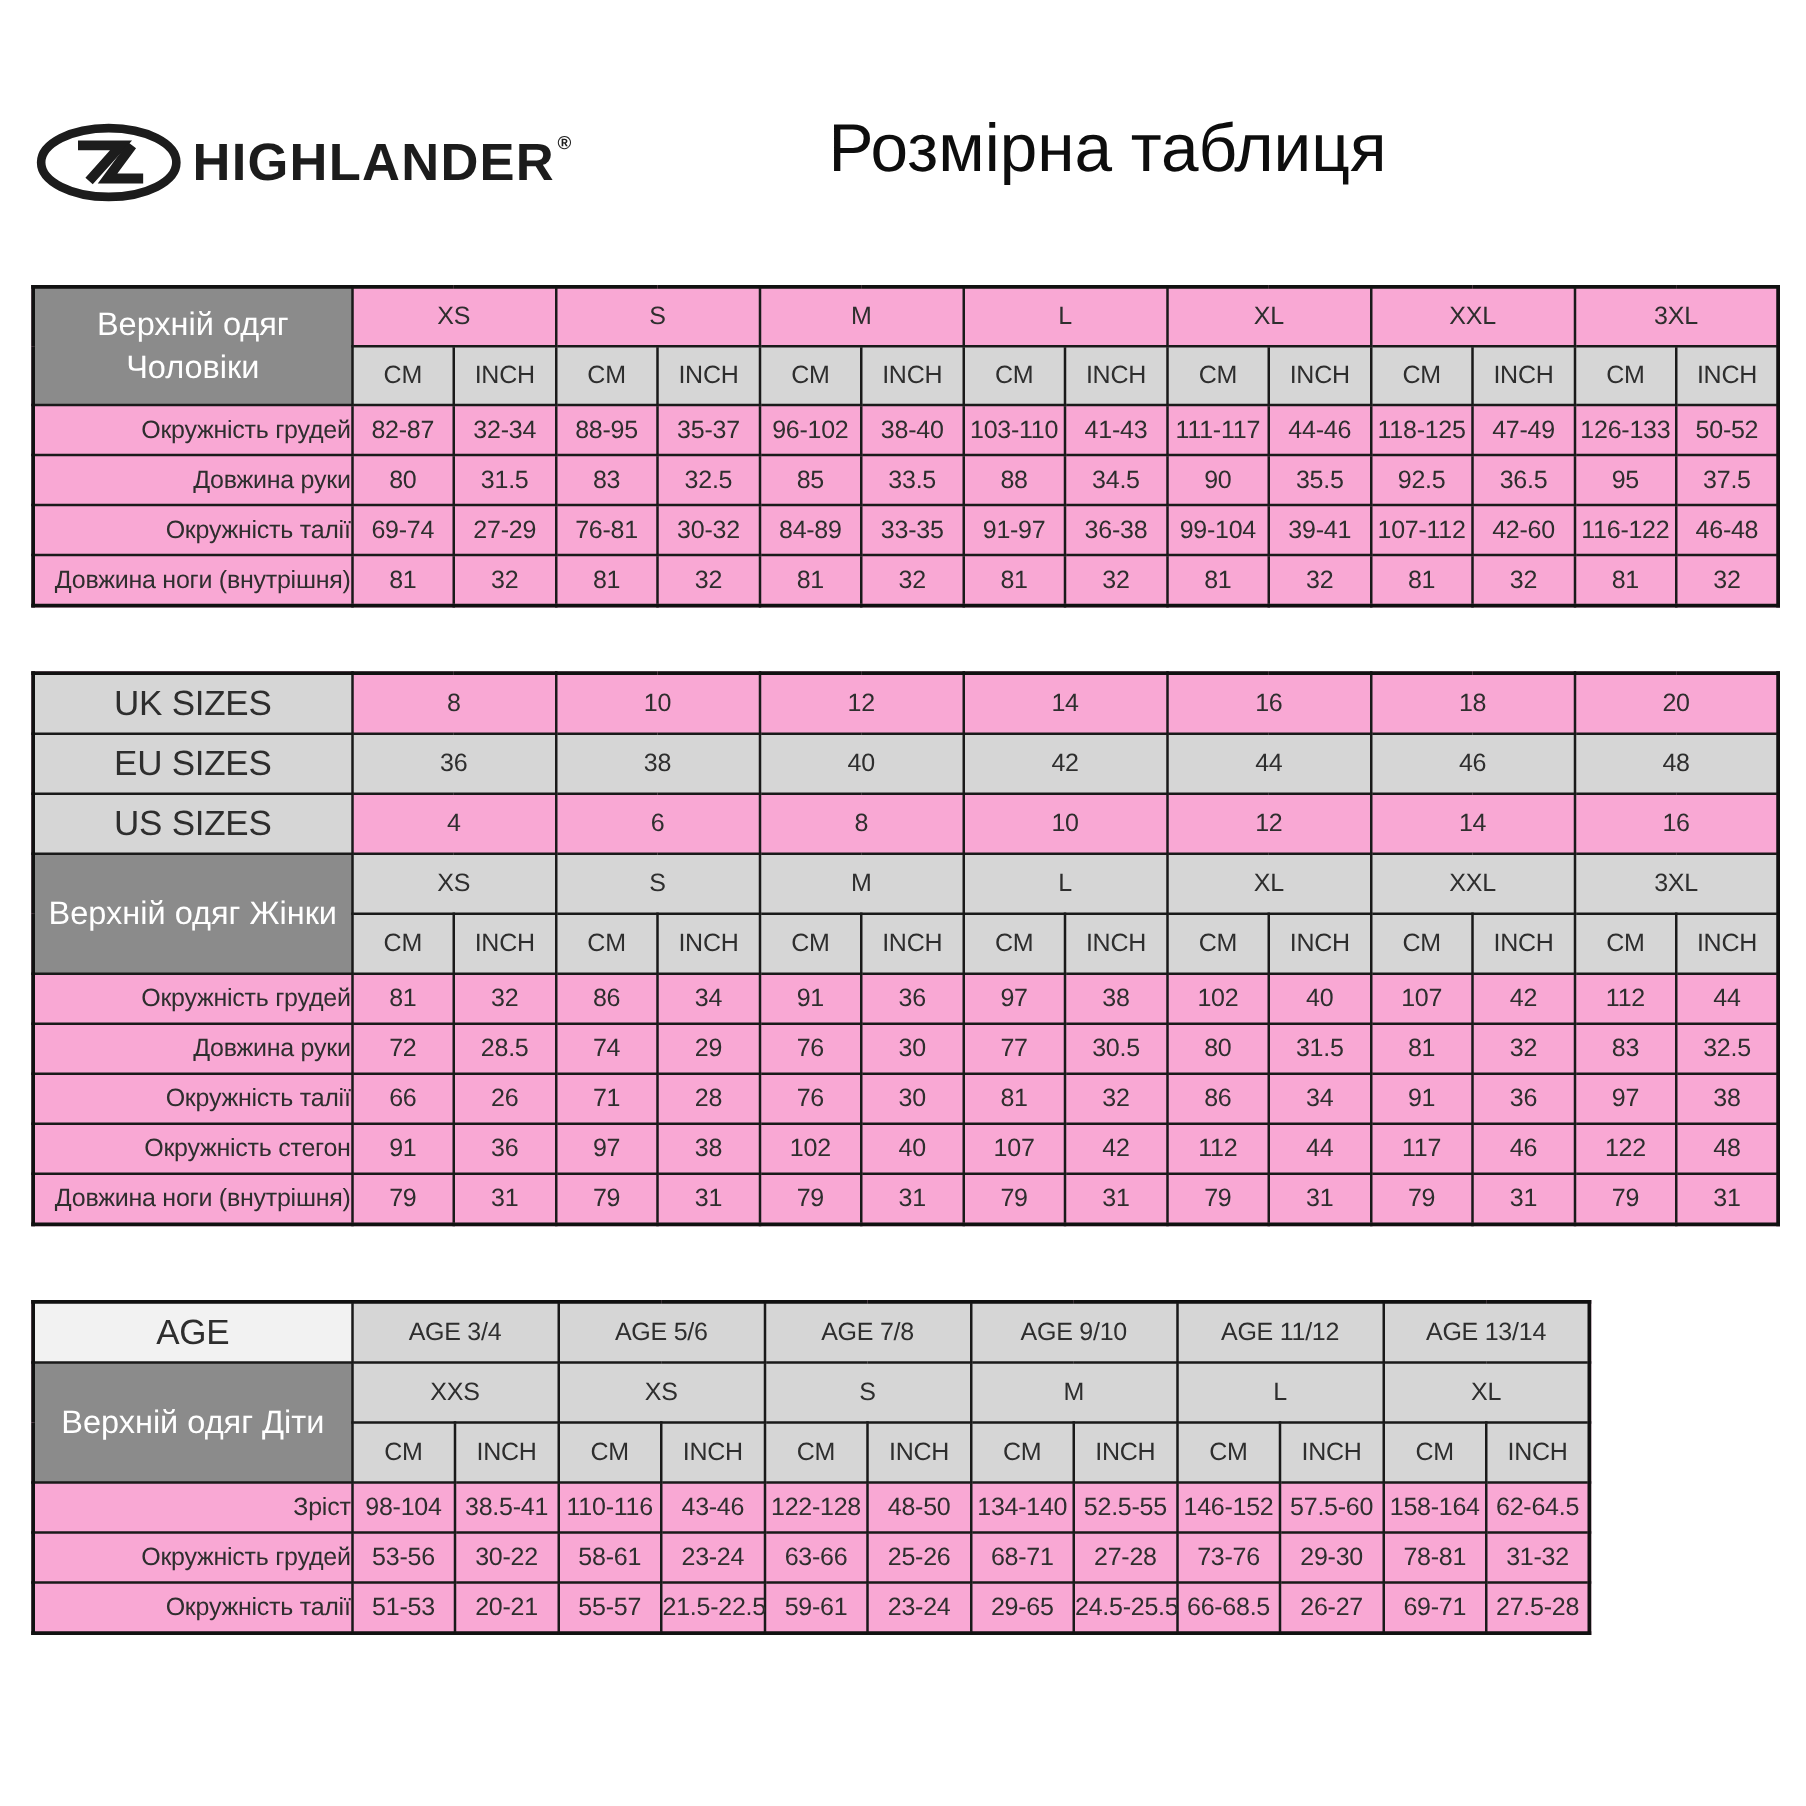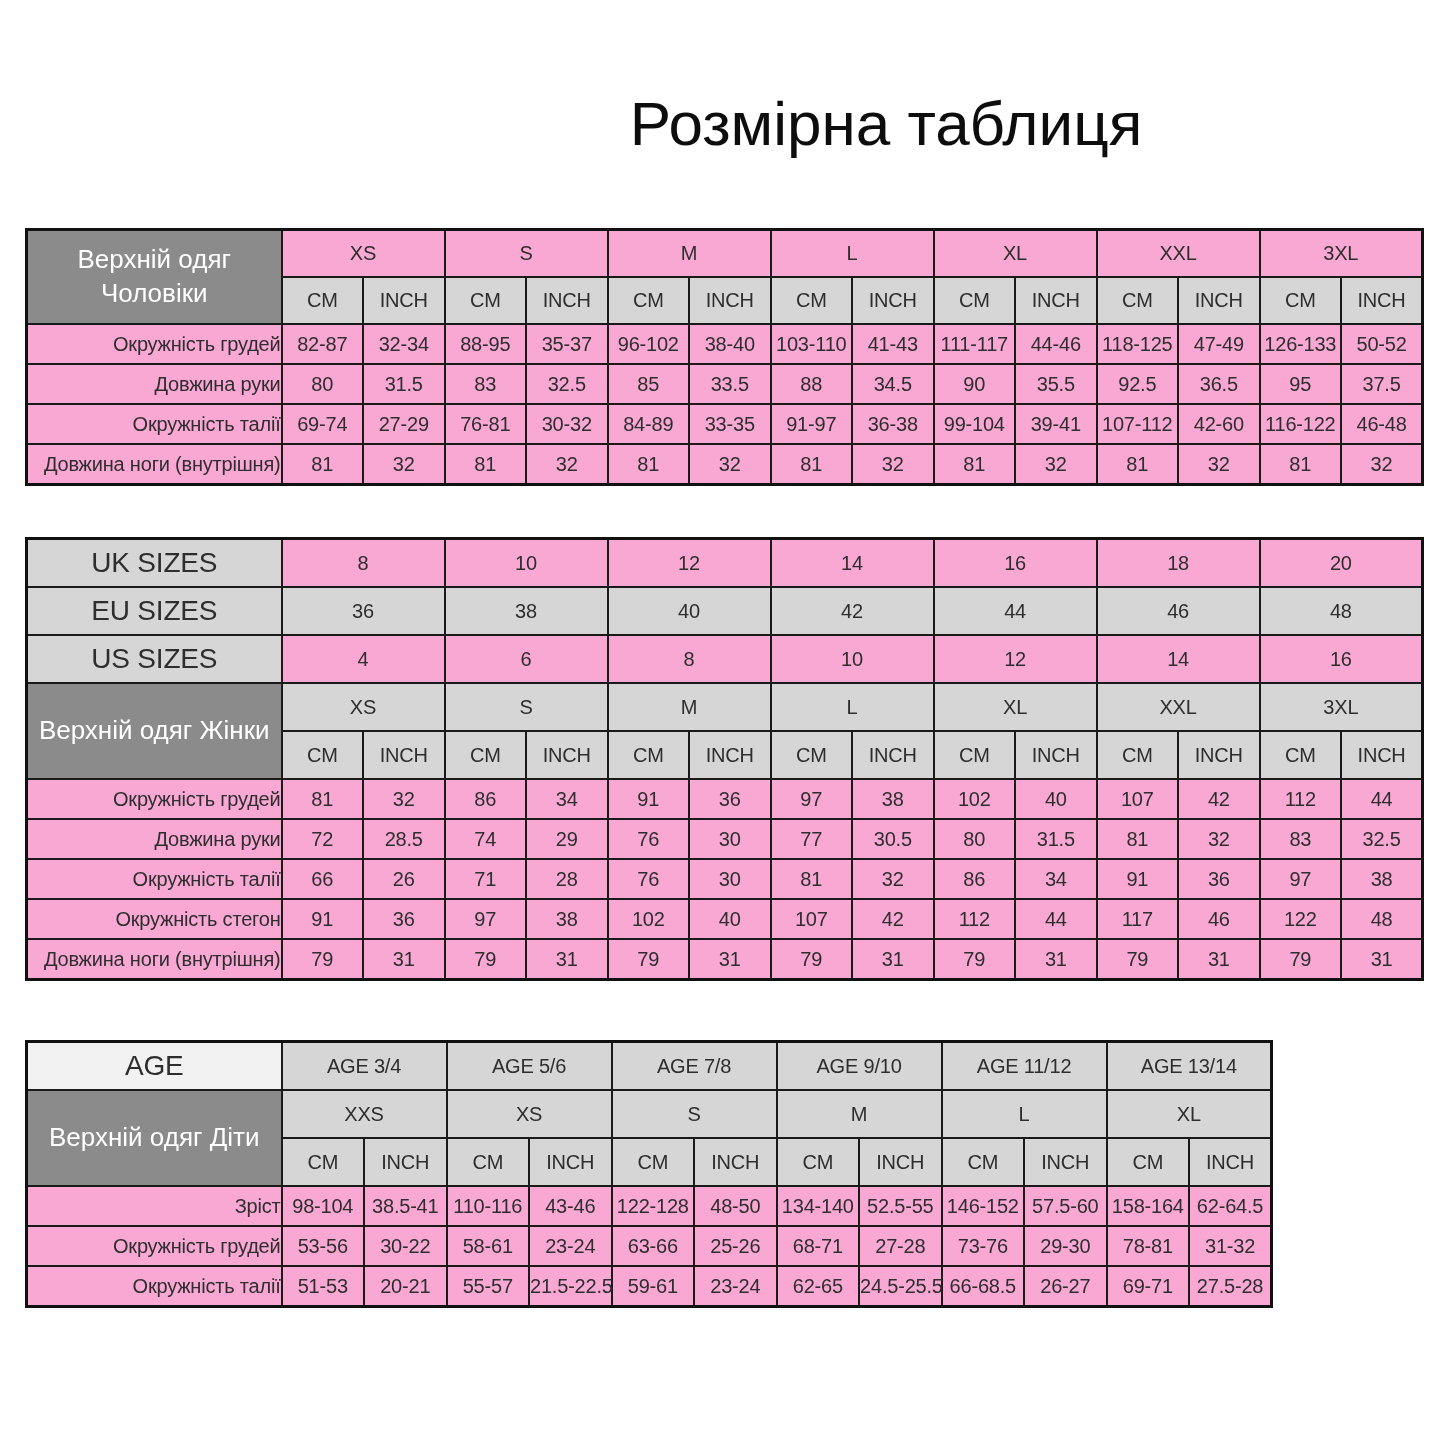--- a/index.html
+++ b/index.html
@@ -6,21 +6,21 @@
   .page{position:relative;width:1445px;height:1445px;background:#ffffff;
         font-family:"Liberation Sans","DejaVu Sans",sans-serif;color:#2e2e2e;overflow:hidden;}
 
   
   .logo{position:absolute;left:28px;top:98px;display:flex;align-items:center;}
   .logo svg{display:block;}
   .brand{font-size:42px;font-weight:700;letter-spacing:1px;color:#1c1c1c;margin-left:8px;
          font-family:"Liberation Sans",sans-serif;}
   .reg{font-size:15px;font-weight:700;color:#1c1c1c;vertical-align:super;position:relative;top:-16px;left:2px;}
   .title{position:absolute;left:886px;top:88px;transform:translateX(-50%);
-         font-size:62px;font-weight:400;color:#0d0d0d;white-space:nowrap;letter-spacing:0;}
+         font-size:54px;font-weight:400;color:#0d0d0d;white-space:nowrap;letter-spacing:0;}
 
   
   table{border-collapse:collapse;table-layout:fixed;position:absolute;background:#f9a8d4;}
   td{border:2px solid #1a1a1a;text-align:center;vertical-align:middle;
      font-size:20px;color:#2e2e2e;padding:0;white-space:nowrap;letter-spacing:-0.2px;}
   #men-table,#women-table{left:25px;top:228px;width:1397px;border:3px solid #111;}
   #women-table{top:537px;}
   #kids-table{left:25px;top:1040px;width:1245px;border:3px solid #111;}
 
   tr.hrow td{height:45px;}
@@ -32,20 +32,29 @@
   td.gray{background:#d6d6d6;}
   td.xlight{background:#f2f2f2;}
   td.lbl{text-align:right;padding-left:11px;font-size:21px;}
   td.lblhead{font-size:28px;}
 </style>
 </head>
 <body>
 
 <div class="page">
 
+  <div class="logo">
+    <svg width="118" height="64" viewBox="0 0 120 64">
+      <ellipse cx="60" cy="32" rx="55" ry="28" fill="none" stroke="#1c1c1c" stroke-width="7"></ellipse>
+      <path d="M35 18 H70 L44 47" fill="none" stroke="#1c1c1c" stroke-width="8"></path>
+      <path d="M79 18 L59 45 H88" fill="none" stroke="#1c1c1c" stroke-width="8"></path>
+    </svg>
+    <span class="brand">HIGHLANDER</span>
+    <span class="reg">®</span>
+  </div>
 
   <div class="title">Розмірна таблиця</div>
 
   <table id="men-table">
       <colgroup>
         <col style="width: 255px;">
         <col style="width: 81.5px;">
         <col style="width: 81.5px;">
         <col style="width: 81.5px;">
         <col style="width: 81.5px;">
@@ -399,21 +408,21 @@
           <td class="val">31-32</td>
         </tr>
         <tr class="drow">
           <td class="lbl">Окружність талії</td>
           <td class="val">51-53</td>
           <td class="val">20-21</td>
           <td class="val">55-57</td>
           <td class="val">21.5-22.5</td>
           <td class="val">59-61</td>
           <td class="val">23-24</td>
-          <td class="val">62-65</td>
+          <td class="val">29-65</td>
           <td class="val">24.5-25.5</td>
           <td class="val">66-68.5</td>
           <td class="val">26-27</td>
           <td class="val">69-71</td>
           <td class="val">27.5-28</td>
         </tr>
       </tbody>
     </table>
 
 </div>

